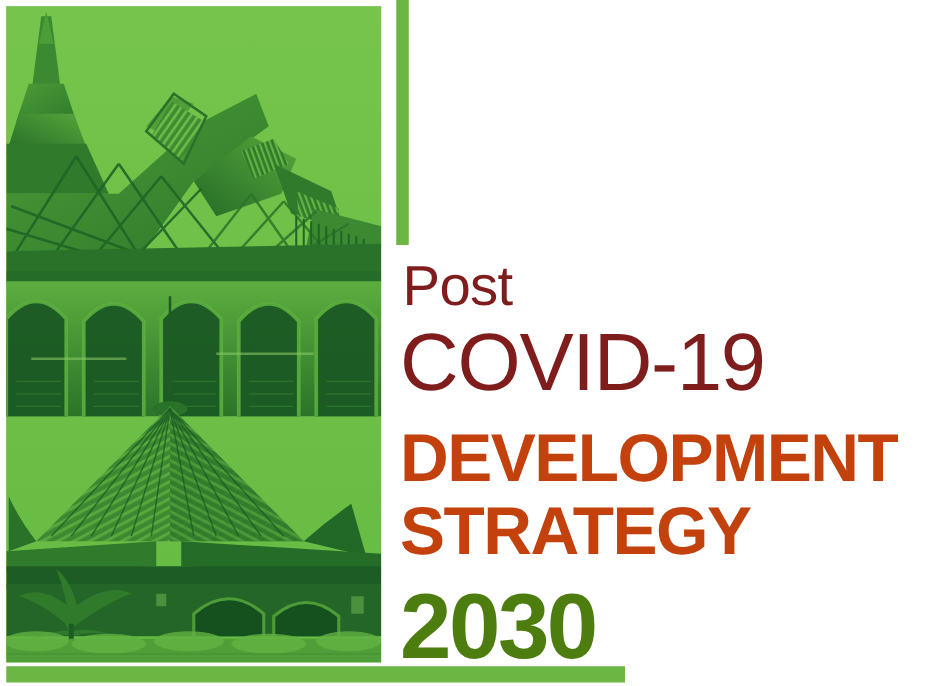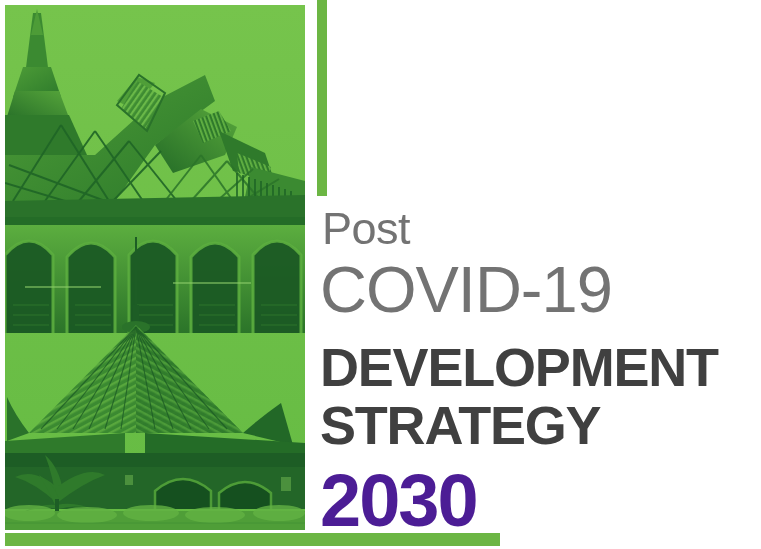--- a/index.html
+++ b/index.html
@@ -60,53 +60,53 @@
   
   .title-block {
     position: absolute;
     left: 320px;
     top: 206px;
     width: 430px;
   }
 
   .line-post,
   .line-covid {
-    color: #737373;
+    color: #7f1d1d;
     font-weight: 400;
     letter-spacing: -0.5px;
     line-height: 1.0;
     white-space: nowrap;
   }
   .line-post {
     font-size: 45px;
     margin: 0;
     padding: 0 0 0 2px;
   }
   .line-covid {
     font-size: 65px;
     margin: 6px 0 0 0;
     padding: 0;
     letter-spacing: -1px;
   }
 
   .line-development,
   .line-strategy {
-    color: #404040;
+    color: #c2410c;
     font-weight: 700;
     font-size: 54px;
     line-height: 1.0;
     letter-spacing: -1.2px;
     white-space: nowrap;
     margin: 0;
   }
   .line-development { margin-top: 18px; }
   .line-strategy    { margin-top: 4px; }
 
   .line-year {
-    color: #4c1d95;
+    color: #4d7c0f;
     font-weight: 700;
     font-size: 74px;
     line-height: 1.0;
     letter-spacing: -2px;
     white-space: nowrap;
     margin: 12px 0 12px 0;
   }
 </style>
 </head>
 <body>

